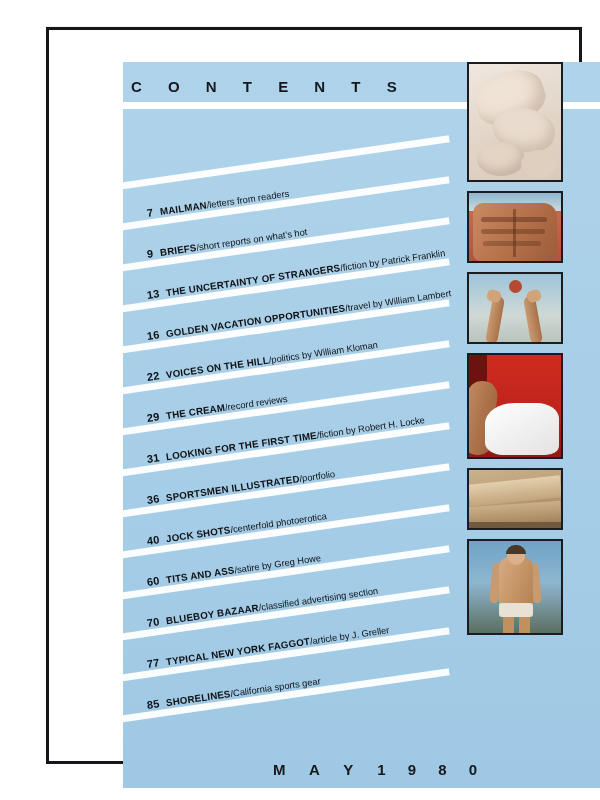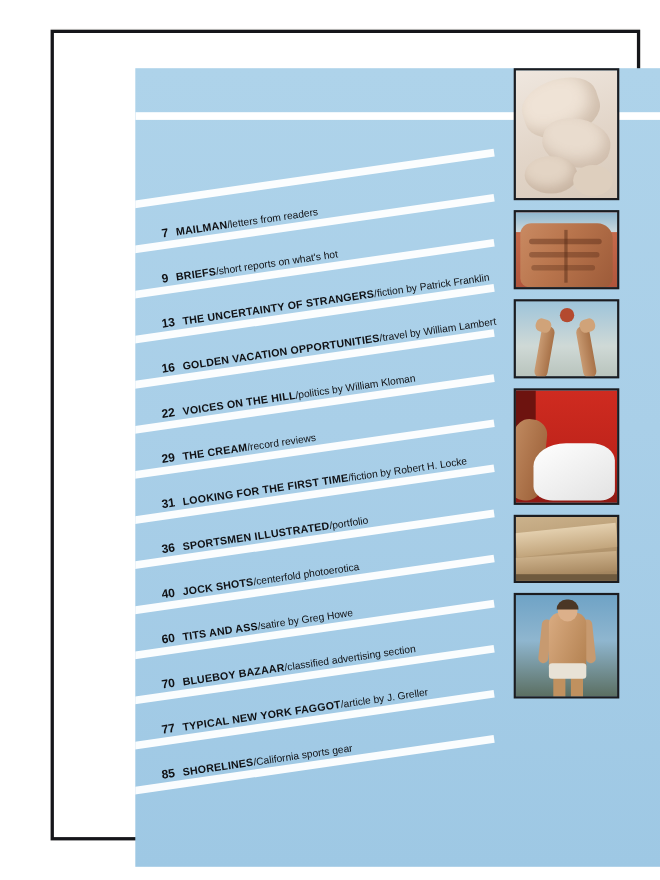--- a/index.html
+++ b/index.html
@@ -226,20 +226,21 @@
         <div class="bar" style="top:372px"></div>
         <div class="bar" style="top:413px"></div>
         <div class="bar" style="top:454px"></div>
         <div class="bar" style="top:495px"></div>
         <div class="bar" style="top:536px"></div>
         <div class="bar" style="top:577px"></div>
         <div class="bar" style="top:618px"></div>
         <div class="bar" style="top:659px"></div>
       </div>
 
+      <div class="contents-word">C O N T E N T S</div>
 
       <div class="entries">
 
         <div class="entry" style="left:24px; top:145px">
           <span class="pg">7</span><span class="ttl">MAILMAN</span><span class="dsc">/letters from readers</span>
         </div>
 
         <div class="entry" style="left:24px; top:186px">
           <span class="pg">9</span><span class="ttl">BRIEFS</span><span class="dsc">/short reports on what's hot</span>
         </div>
@@ -283,20 +284,24 @@
         <div class="entry" style="left:24px; top:596px">
           <span class="pg">77</span><span class="ttl">TYPICAL NEW YORK FAGGOT</span><span class="dsc">/article by J. Greller</span>
         </div>
 
         <div class="entry" style="left:24px; top:637px">
           <span class="pg">85</span><span class="ttl">SHORELINES</span><span class="dsc">/California sports gear</span>
         </div>
 
       </div>
 
+      <div class="footer">
+        <span>M A Y</span>
+        <span class="yr">1 9 8 0</span>
+      </div>
 
     </div>
 
     <div class="photos">
 
       <div class="photo p1">
         <div class="ph-inner">
           <div class="b1"></div>
           <div class="b2"></div>
           <div class="b3"></div>

